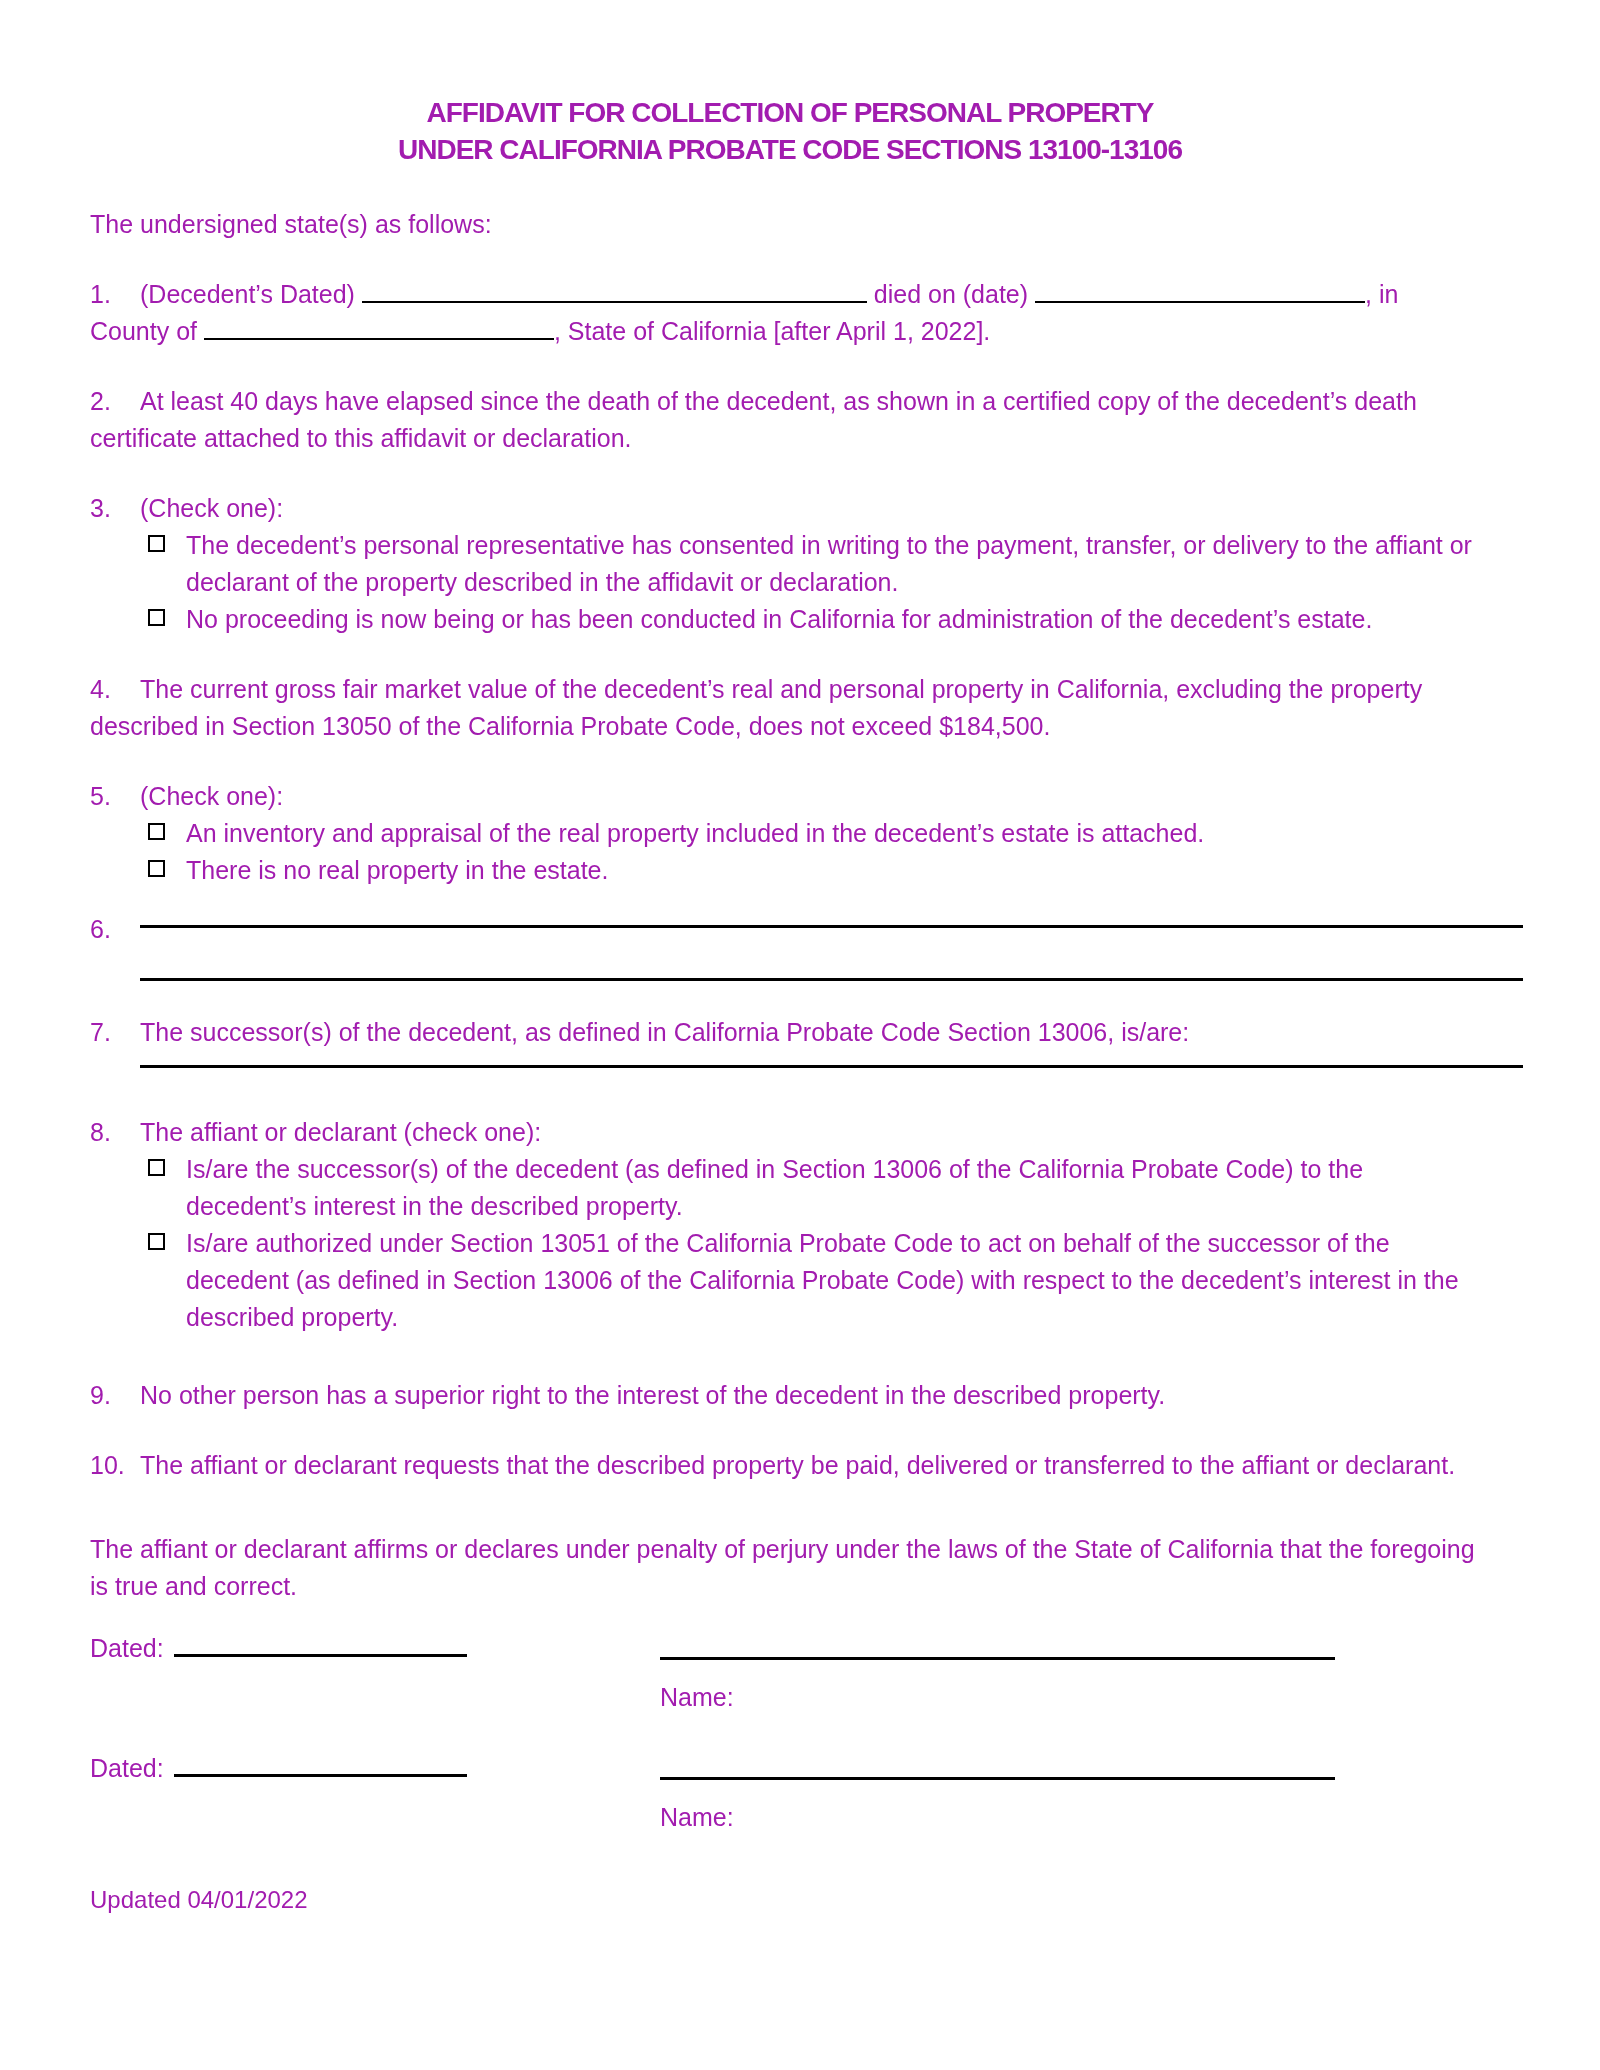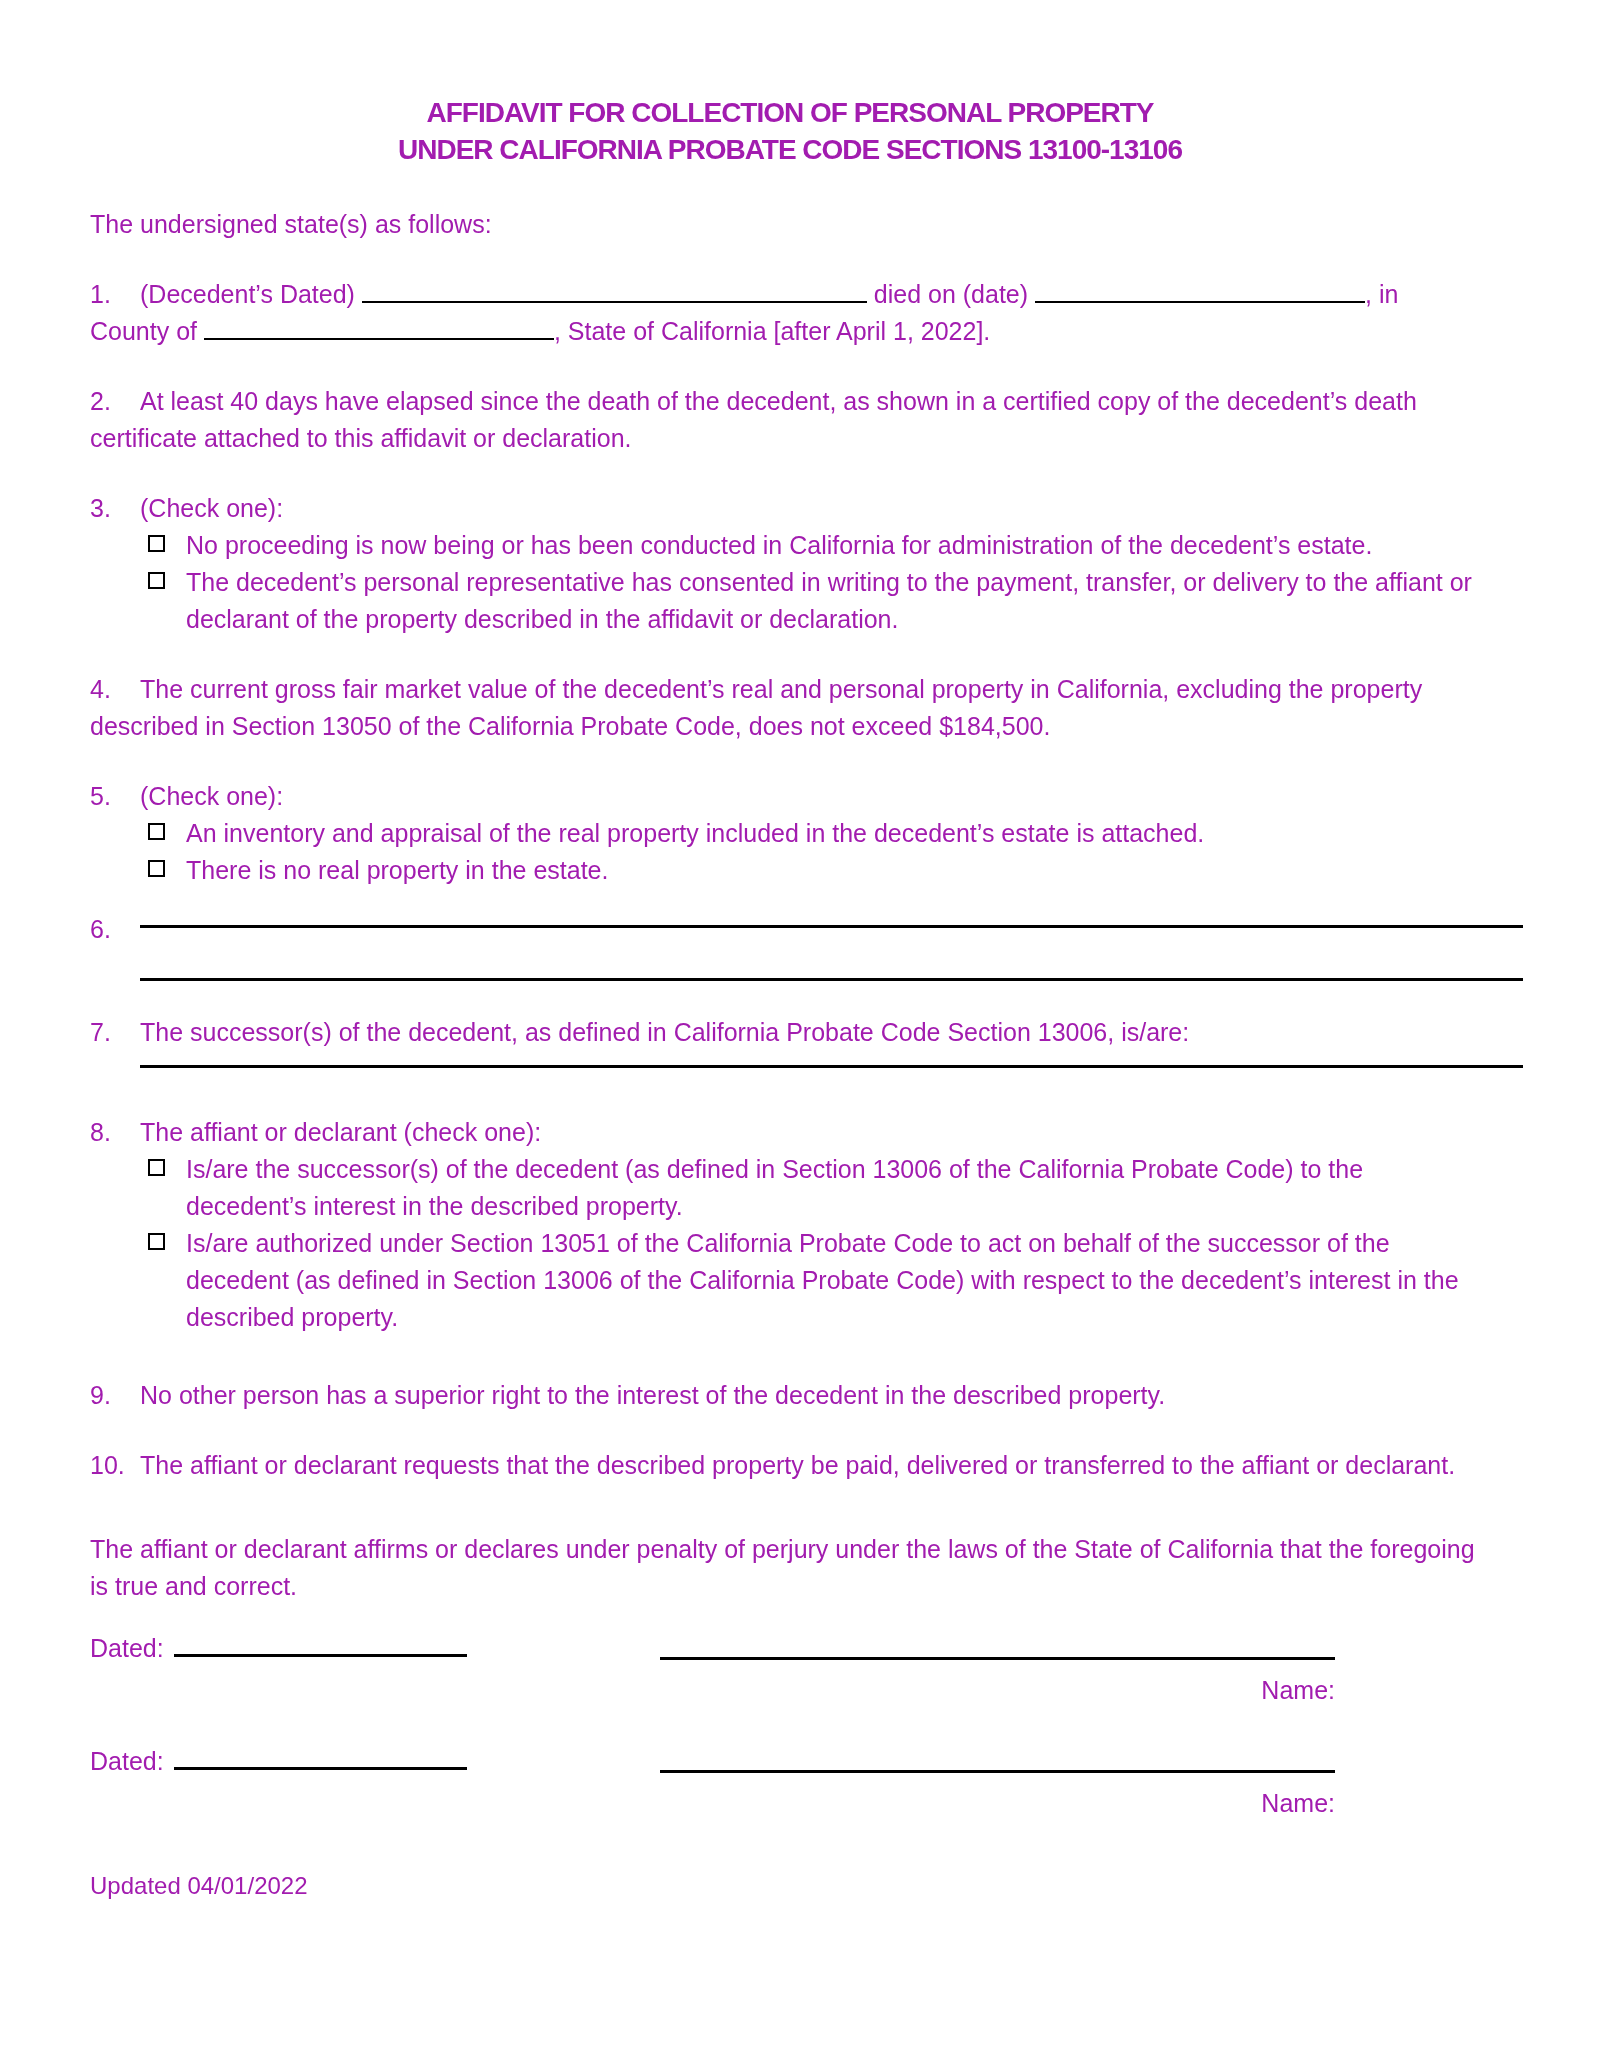--- a/index.html
+++ b/index.html
@@ -74,21 +74,21 @@
     height: 6px;
     border-bottom: 3px solid #000;
     margin-left: 10px;
   }
   .sig-right { flex: 0 0 auto; }
   .sig-line {
     width: 675px;
     height: 30px;
     border-bottom: 3px solid #000;
   }
-  .sig-name { margin-top: 12px; text-align: right; }
+  .sig-name { margin-top: 19px; }
 
   .footer { margin-top: 49px; font-size: 24px; line-height: 30px; }
 </style>
 </head>
 <body>
 
 <div class="page">
   <div class="title">
     <div>AFFIDAVIT FOR COLLECTION OF PERSONAL PROPERTY</div>
     <div>UNDER CALIFORNIA PROBATE CODE SECTIONS 13100-13106</div>
@@ -98,25 +98,25 @@
 
   <div id="items">
       <div class="item flush"><span class="num">1.</span><span><span>(Decedent’s Dated) </span><span class="blank" style="width: 505px;"></span><span> died on (date) </span><span class="blank" style="width: 330px;"></span><span>, in</span><br><span>County of </span><span class="blank" style="width: 350px;"></span><span>, State of California [after April 1, 2022].</span></span></div>
       <div class="item flush"><span class="num">2.</span><span>At least 40 days have elapsed since the death of the decedent, as shown in a certified copy of the decedent’s death certificate attached to this affidavit or declaration.</span></div>
       <div class="item hang">
         <span class="num">3.</span>
         <div class="body">
           <div>(Check one):</div>
           <div class="cb-row">
             <span class="checkbox"></span>
-            <span class="cb-label">No proceeding is now being or has been conducted in California for administration of the decedent’s estate.</span>
+            <span class="cb-label">The decedent’s personal representative has consented in writing to the payment, transfer, or delivery to the affiant or declarant of the property described in the affidavit or declaration.</span>
           </div>
           <div class="cb-row">
             <span class="checkbox"></span>
-            <span class="cb-label">The decedent’s personal representative has consented in writing to the payment, transfer, or delivery to the affiant or declarant of the property described in the affidavit or declaration.</span>
+            <span class="cb-label">No proceeding is now being or has been conducted in California for administration of the decedent’s estate.</span>
           </div>
         </div>
       </div>
       <div class="item flush"><span class="num">4.</span><span>The current gross fair market value of the decedent’s real and personal property in California, excluding the property described in Section 13050 of the California Probate Code, does not exceed $184,500.</span></div>
       <div class="item hang">
         <span class="num">5.</span>
         <div class="body">
           <div>(Check one):</div>
           <div class="cb-row">
             <span class="checkbox"></span>

